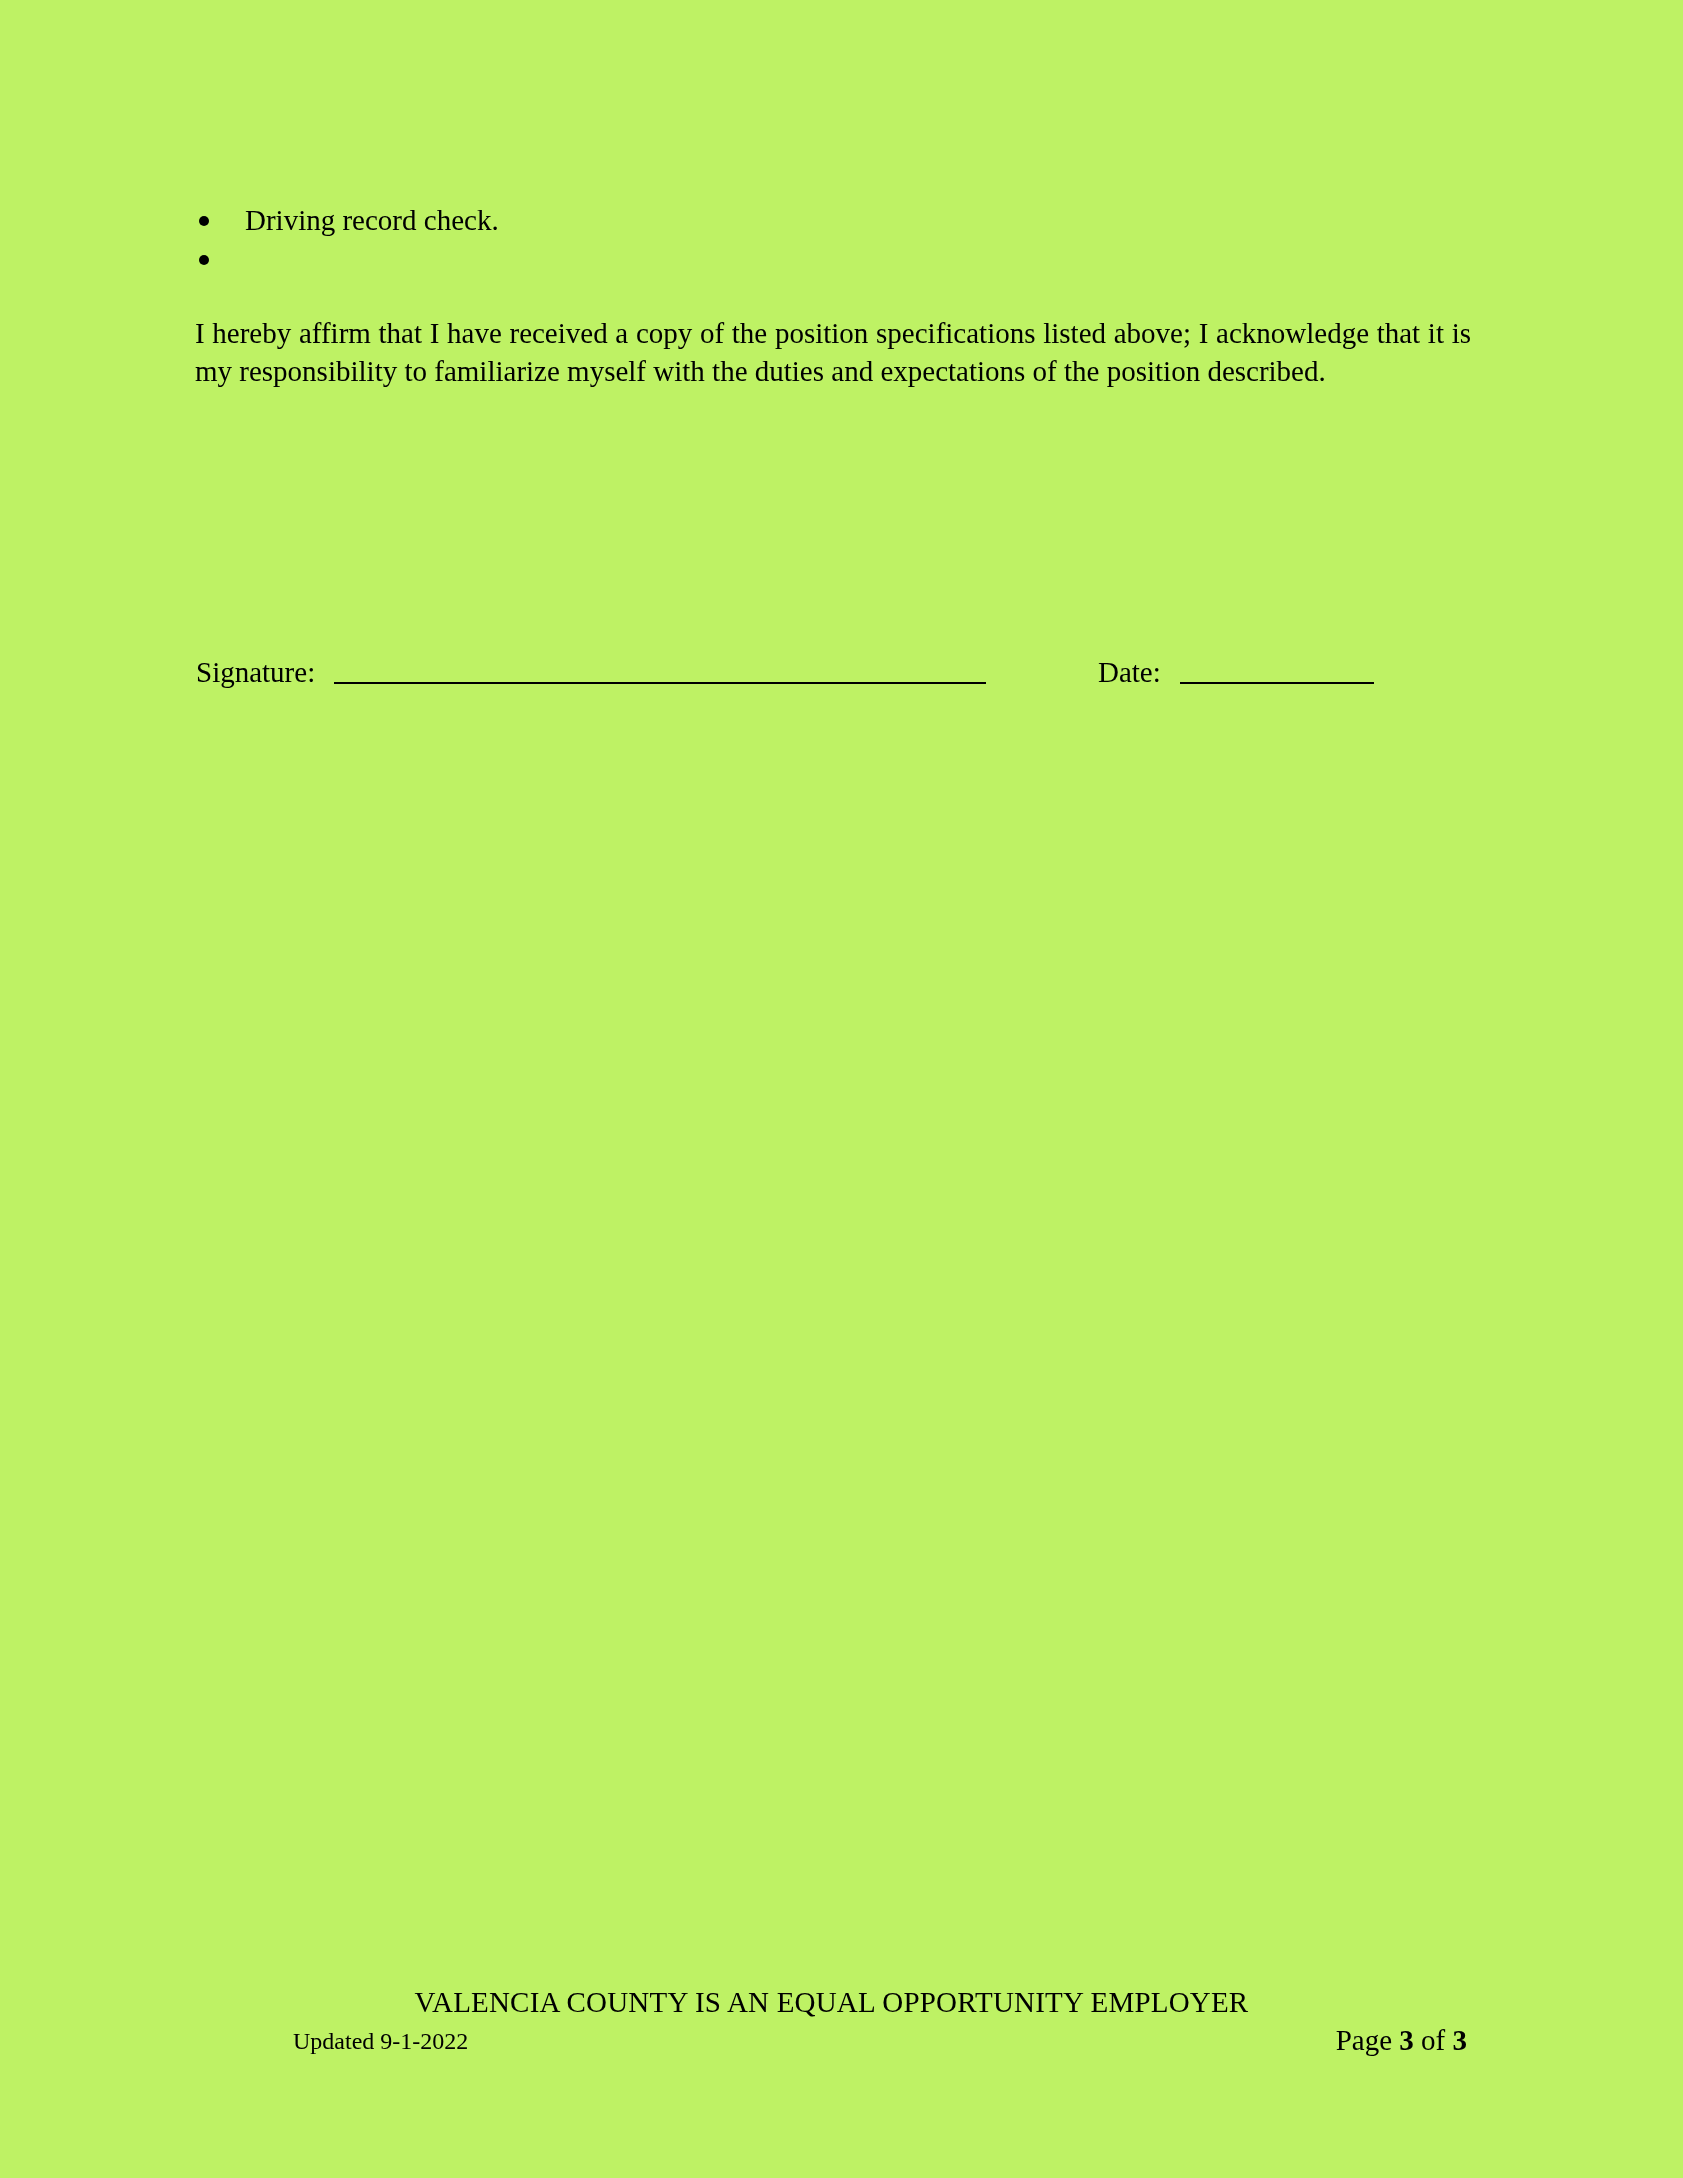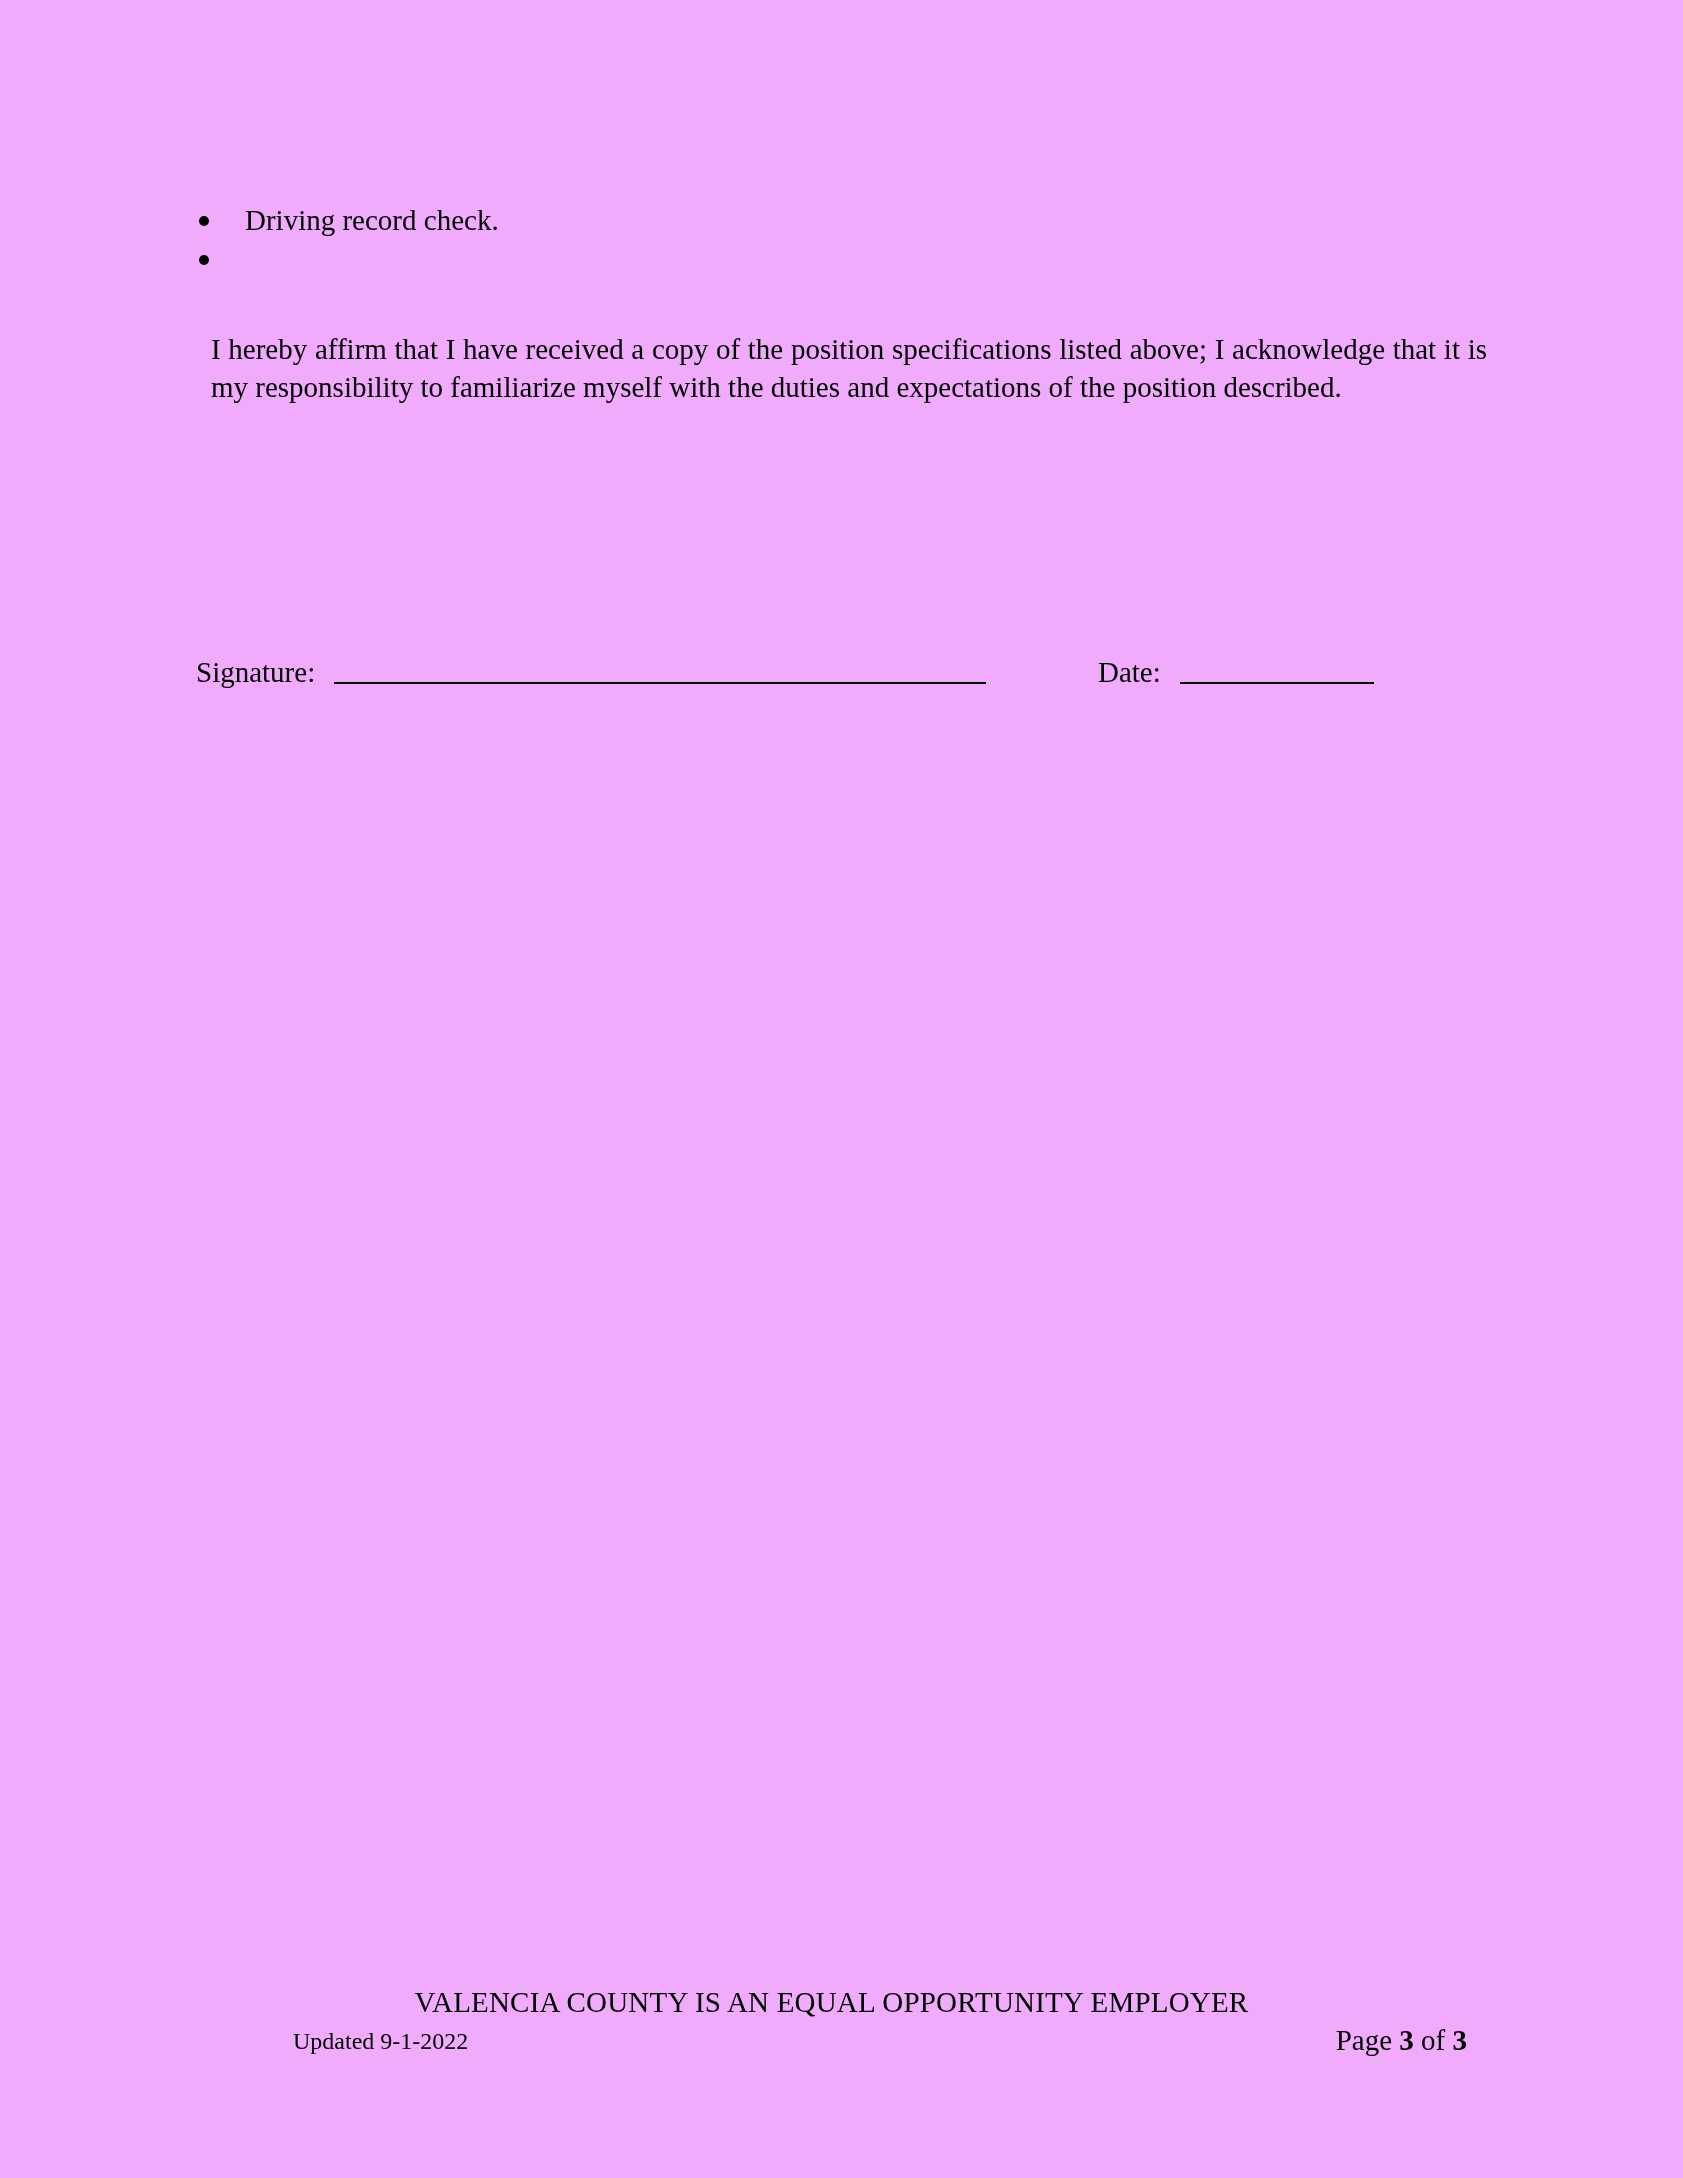--- a/index.html
+++ b/index.html
@@ -13,21 +13,21 @@
       position: relative;
       overflow: hidden;
       font-family: "Liberation Serif", "DejaVu Serif", serif;
       color: #000000;
     }
     .page {
       position: absolute;
       left: 0; top: 0;
       width: 1683px;
       height: 2178px;
-      background: #f0abfc;
+      background: #bef264;
     }
     .bullet-list {
       position: absolute;
       left: 195px;
       top: 201px;
       width: 1277px;
       margin: 0;
       padding: 0;
       list-style: none;
       font-size: 29px;
@@ -45,21 +45,21 @@
       width: 10px;
       height: 10px;
       border-radius: 50%;
       background: #000;
     }
     .affirm-paragraph {
       position: absolute;
       left: 195px;
       top: 314px;
       width: 1276px;
-      margin: 16px;
+      margin: 0;
       font-size: 29px;
       line-height: 38px;
       text-align: justify;
     }
     .field-row {
       position: absolute;
       font-size: 29px;
       line-height: 36px;
       white-space: nowrap;
     }

